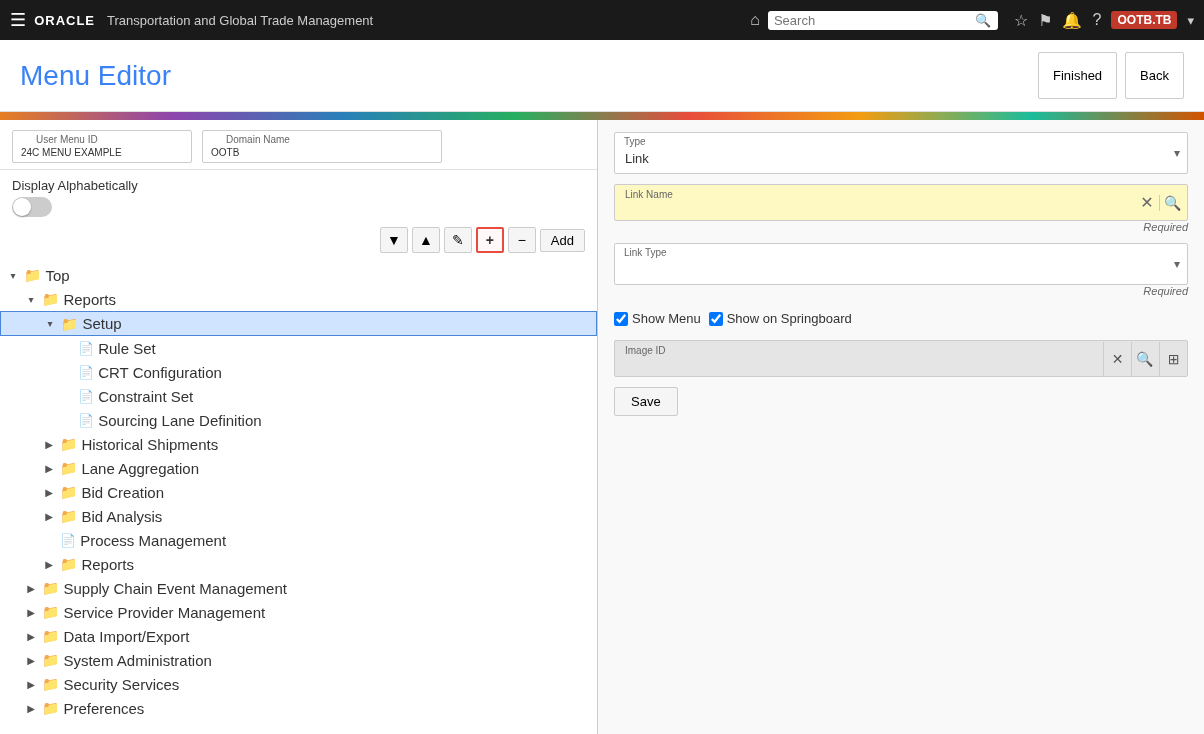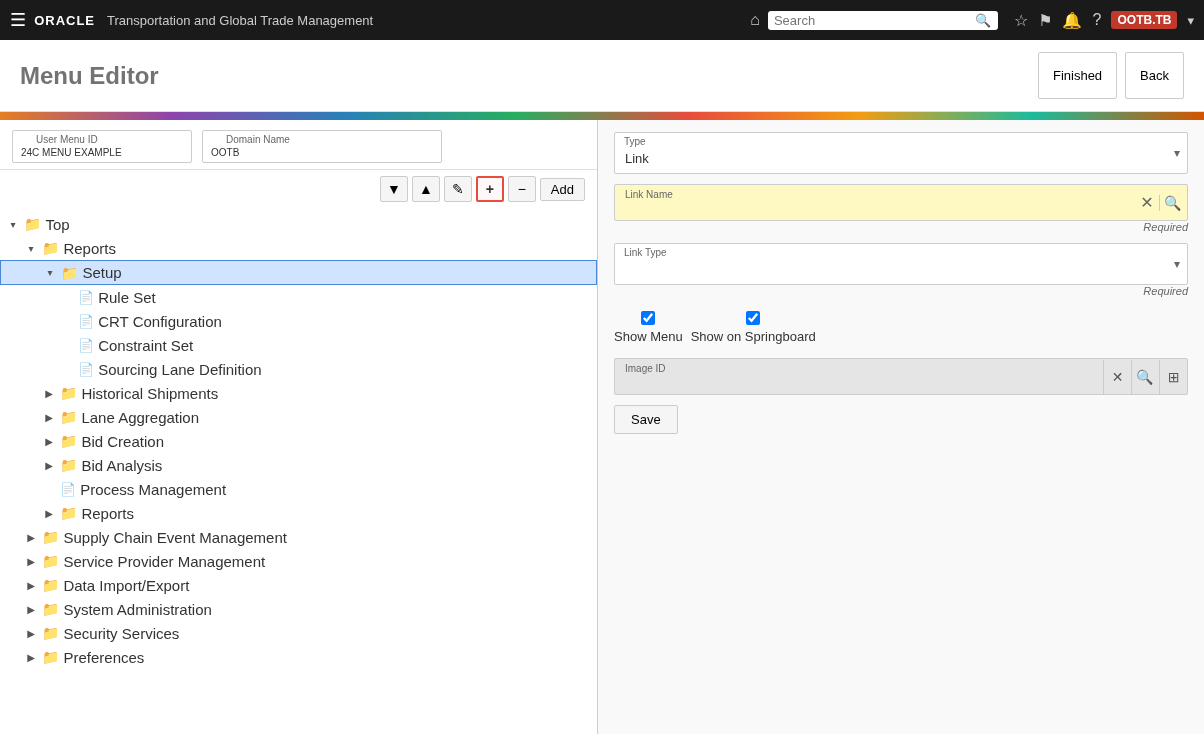--- a/index.html
+++ b/index.html
@@ -50,21 +50,21 @@
 
     
     .page-header {
       background: #fff;
       padding: 12px 20px;
       display: flex;
       align-items: center;
       justify-content: space-between;
       border-bottom: 1px solid #ddd;
     }
-    .page-title { font-size: 24px; font-weight: bold; color: #737373; }
+    .page-title { font-size: 28px; font-weight: normal; color: #3b82f6; }
     .header-buttons { display: flex; gap: 8px; }
     .btn-finished {
       background: #fff;
       border: 1px solid #ccc;
       padding: 15px 14px;
       cursor: pointer;
       font-size: 13px;
       border-radius: 2px;
     }
     .btn-back {
@@ -326,21 +326,20 @@
     .checkbox-row {
       display: flex;
       align-items: center;
       gap: 8px;
       padding: 4px 0;
     }
     .checkbox-item {
       display: flex;
       align-items: center;
       gap: 4px;
-      flex-direction: column;
     }
     .checkbox-item input[type="checkbox"] {
       width: 14px;
       height: 14px;
       cursor: pointer;
     }
     .checkbox-label { font-size: 13px; color: #333; }
 
     
     .save-btn {
@@ -444,20 +443,24 @@
       <div class="field-group">
         <span class="field-label">User Menu ID</span>
         <span class="field-value">24C MENU EXAMPLE</span>
       </div>
       <div class="field-group field-group-wide">
         <span class="field-label">Domain Name</span>
         <span class="field-value">OOTB</span>
       </div>
     </div>
 
+    <div class="display-alpha">
+      <span class="display-alpha-label">Display Alphabetically</span>
+      <div class="toggle-switch"></div>
+    </div>
 
     <div class="tree-toolbar">
       <button class="toolbar-btn">▼</button>
       <button class="toolbar-btn">▲</button>
       <button class="toolbar-btn">✎</button>
       <button class="toolbar-btn add-btn">+</button>
       <button class="toolbar-btn">−</button>
       <button class="add-label-btn">Add</button>
     </div>
 

